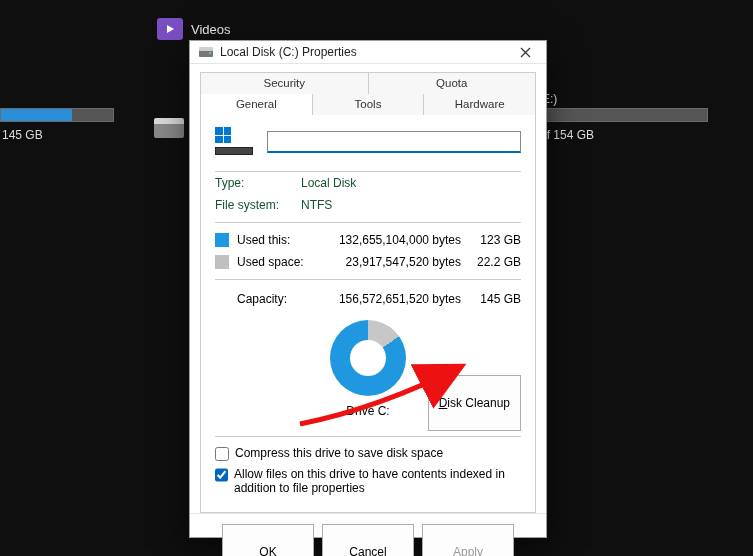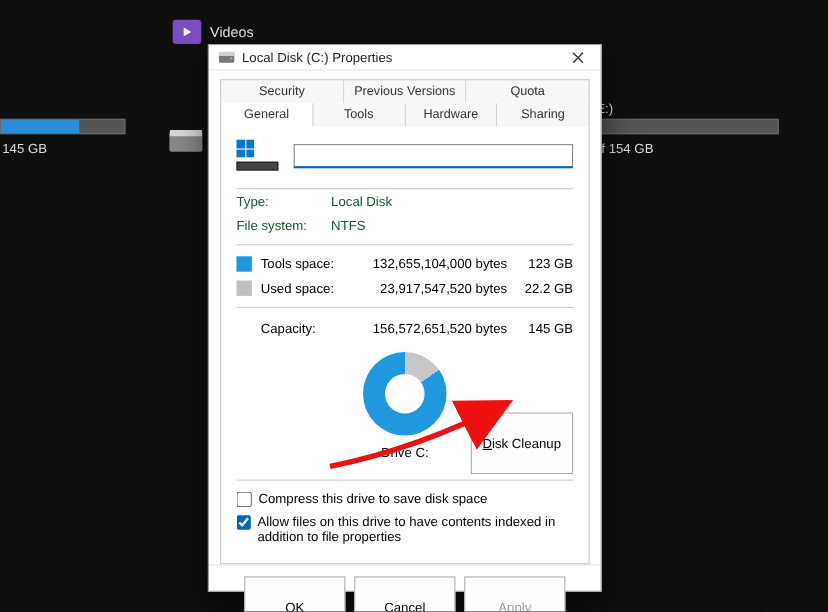--- a/index.html
+++ b/index.html
@@ -117,28 +117,26 @@
     <span class="close-x">
       <svg width="11" height="11" viewBox="0 0 11 11">
           <path d="M1 1 L10 10 M10 1 L1 10" stroke="#333" stroke-width="1.3"></path>
         </svg>
     </span>
   </div>
 
   <div class="tabs-wrap">
     <div class="tabs row1">
       <div class="tab">Security</div>
-      <div class="tab">Previous Versions</div>
       <div class="tab">Quota</div>
     </div>
     <div class="tabs row2">
       <div class="tab active">General</div>
       <div class="tab">Tools</div>
       <div class="tab">Hardware</div>
-      <div class="tab">Sharing</div>
     </div>
 
     <div class="tab-body">
       <div class="row-top">
         <div class="hdd-ico">
           <div class="win4">
               <span></span>
               <span></span>
               <span></span>
               <span></span>
@@ -154,21 +152,21 @@
         </div>
       <div class="kv">
           <span class="k">File system:</span>
           <span>NTFS</span>
         </div>
 
       <div class="divider"></div>
 
       <div class="space-row">
         <span class="sw used"></span>
-        <span class="lbl">Tools space:</span>
+        <span class="lbl">Used this:</span>
         <span class="bytes">132,655,104,000 bytes</span>
         <span class="gb">123 GB</span>
       </div>
       <div class="space-row">
         <span class="sw free"></span>
         <span class="lbl">Used space:</span>
         <span class="bytes">23,917,547,520 bytes</span>
         <span class="gb">22.2 GB</span>
       </div>
 

